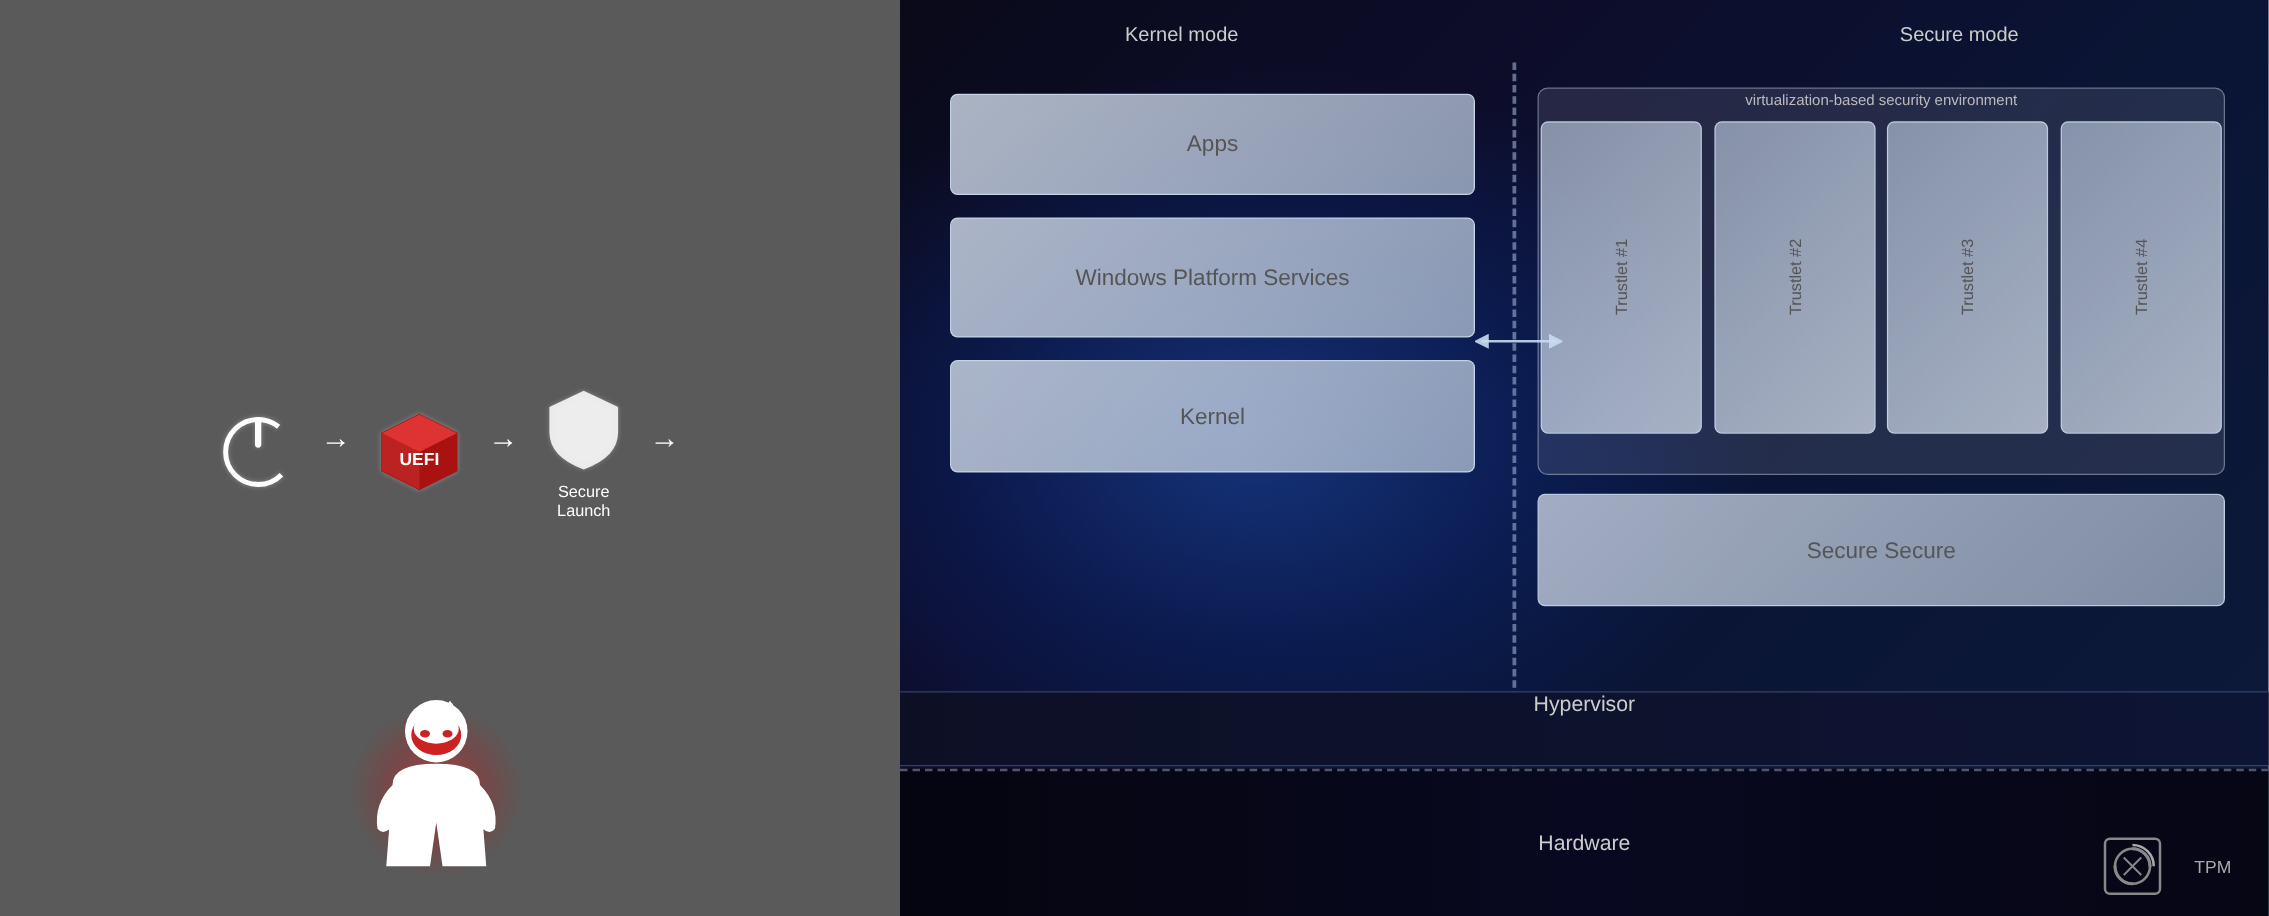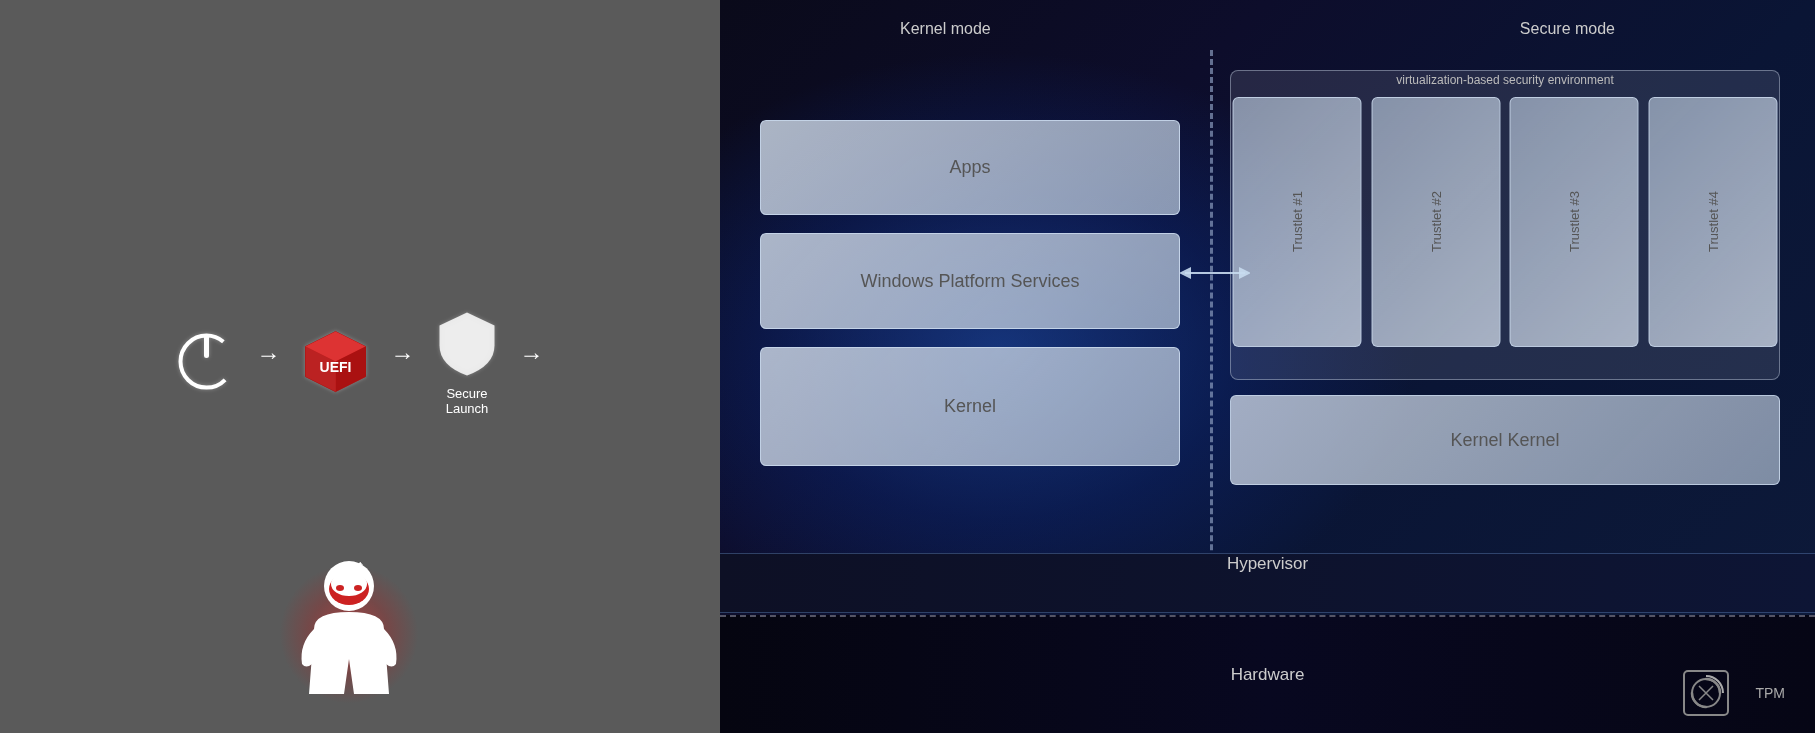--- a/index.html
+++ b/index.html
@@ -150,23 +150,23 @@
       border: 1px solid rgba(200, 215, 235, 0.9);
       border-radius: 6px;
       display: flex;
       align-items: center;
       justify-content: center;
       color: #555;
       font-size: 18px;
       font-weight: 400;
     }
 
-    .apps-box { height: 95px; margin-top: 45px; }
+    .apps-box { height: 81px; }
     .wps-box { height: 96px; }
-    .kernel-box { height: 119px; }
+    .kernel-box { height: 90px; }
 
     
     .secure-col {
       flex: 1;
       padding: 5px 15px 10px 30px;
       position: relative;
     }
 
     
     .vbs-box {
@@ -413,21 +413,21 @@
             <div class="trustlet-box">
               <span>Trustlet #3</span>
             </div>
             <div class="trustlet-box">
               <span>Trustlet #4</span>
             </div>
           </div>
         </div>
 
         <div class="secure-kernel-box">
-          <span>Kernel Kernel</span>
+          <span>Secure Secure</span>
         </div>
       </div>
     </div>
 
     <div class="hypervisor-bar">
       <span>Hypervisor</span>
     </div>
 
     <div class="hardware-bar">
       <span>Hardware</span>

